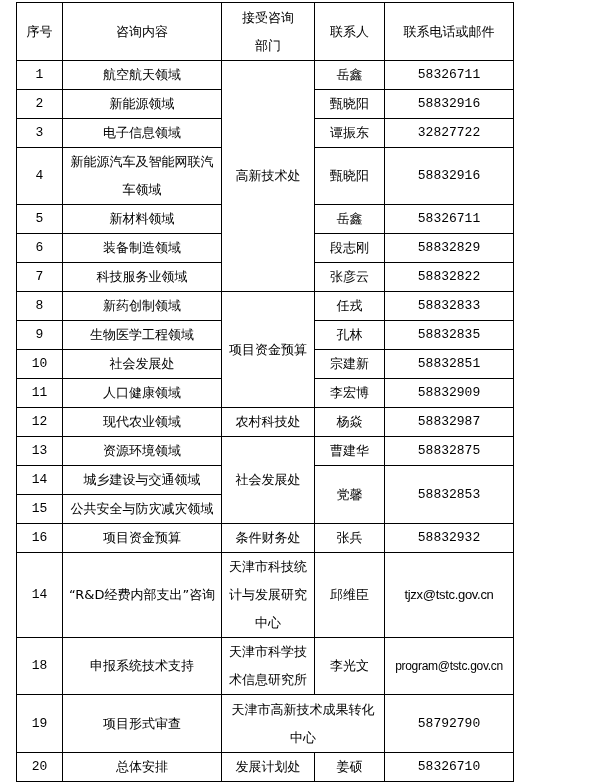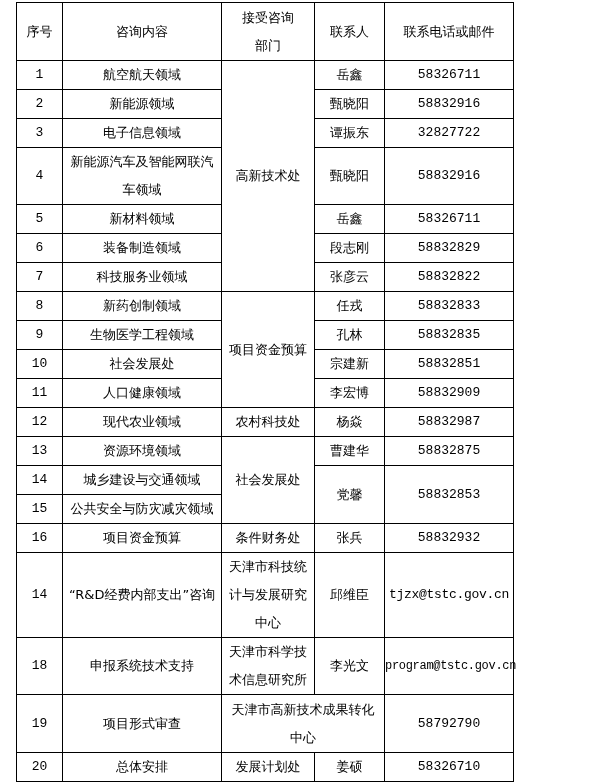--- a/index.html
+++ b/index.html
@@ -34,21 +34,21 @@
       box-sizing: border-box;
     }
     table.contact-table th {
       line-height: 28px;
     }
     .num {
       font-family: "Liberation Mono", "DejaVu Sans Mono", monospace;
       font-size: 13px;
     }
     .mono {
-      font-family: Liberation Mono, monospace;
+      font-family: Liberation Sans, sans-serif;
       font-size: 12.5px;
       white-space: nowrap;
       letter-spacing: -0.3px;
       border-radius: 13px;
     }
     .wrap {
       word-break: break-all;
     }
     col.c-no { width: 46px; }
     col.c-content { width: 159px; }

